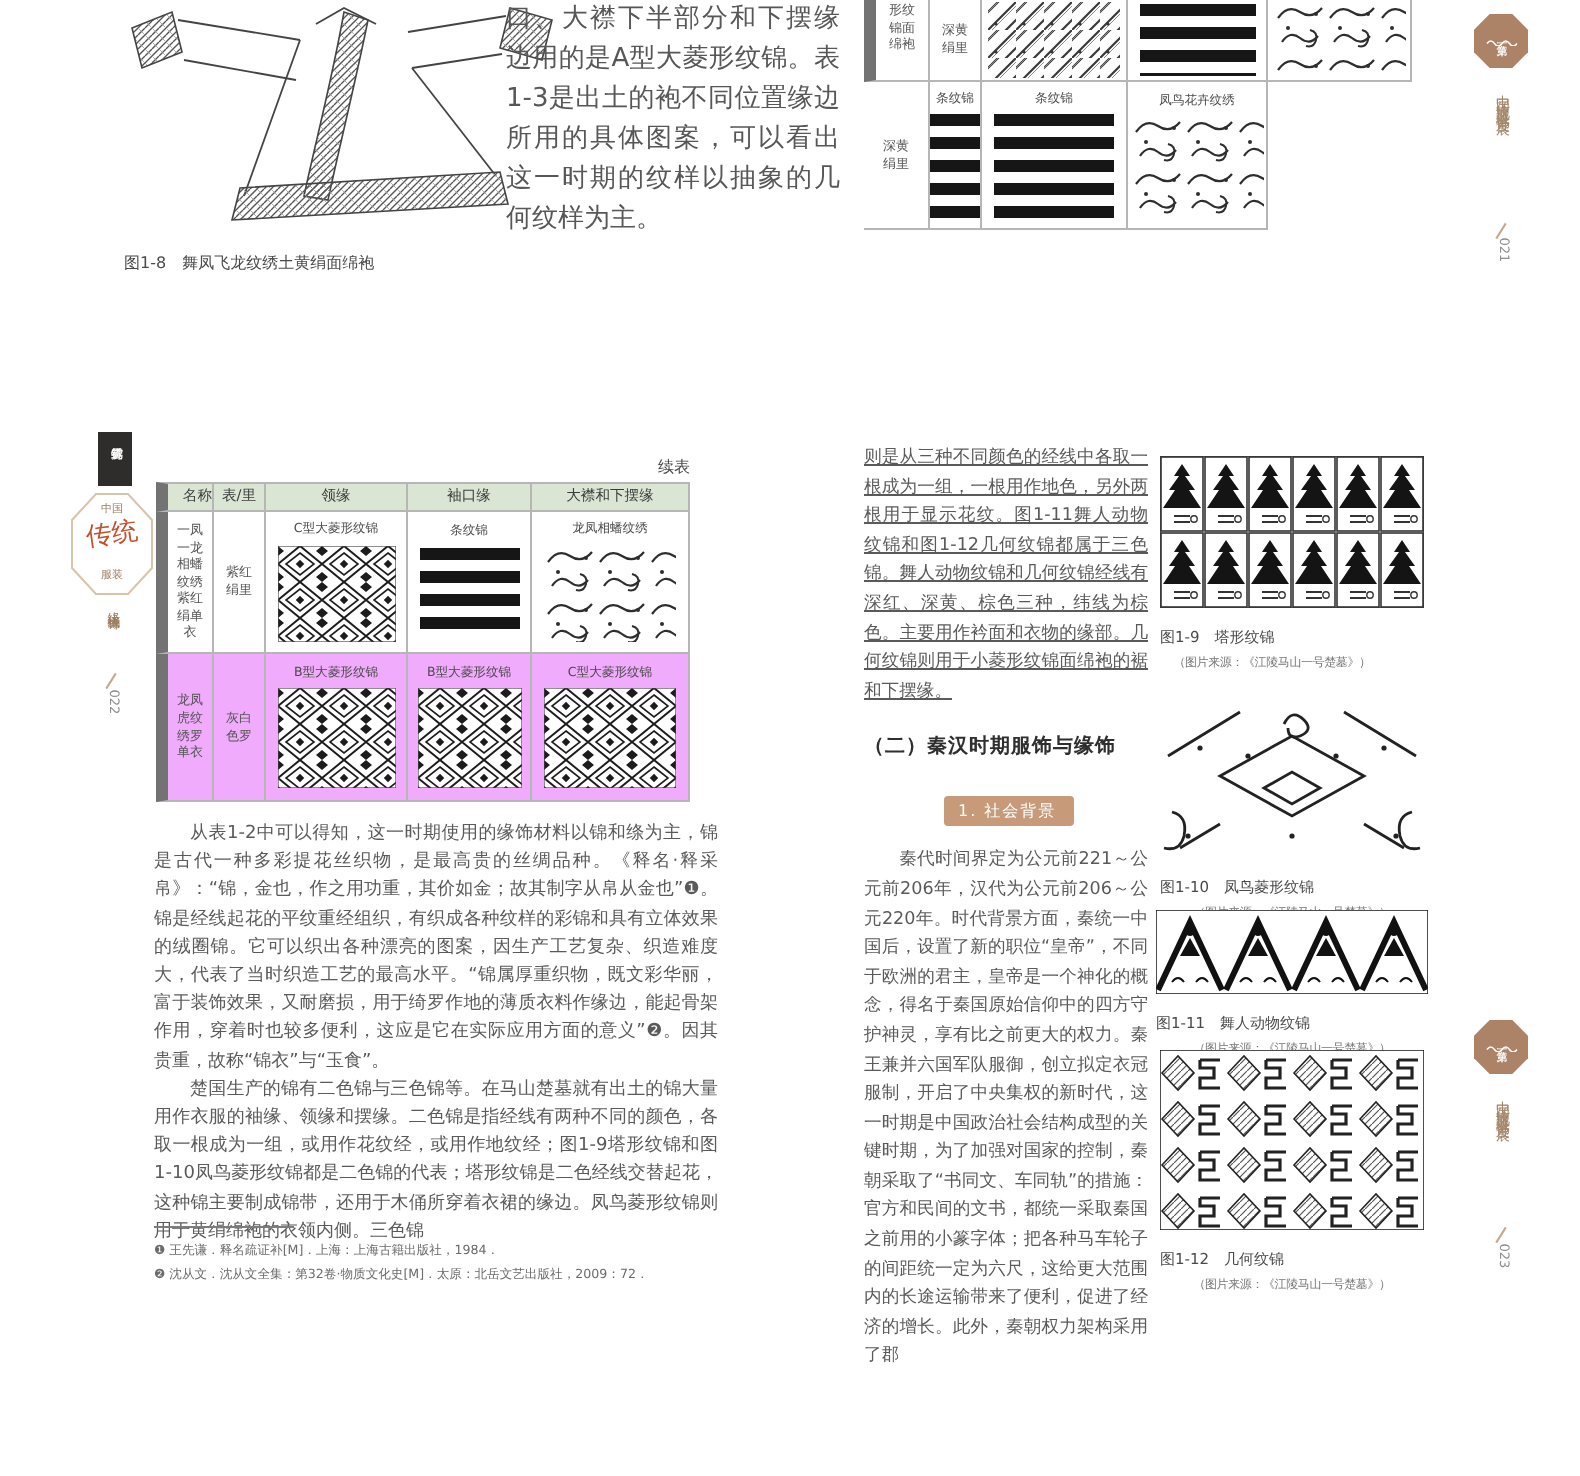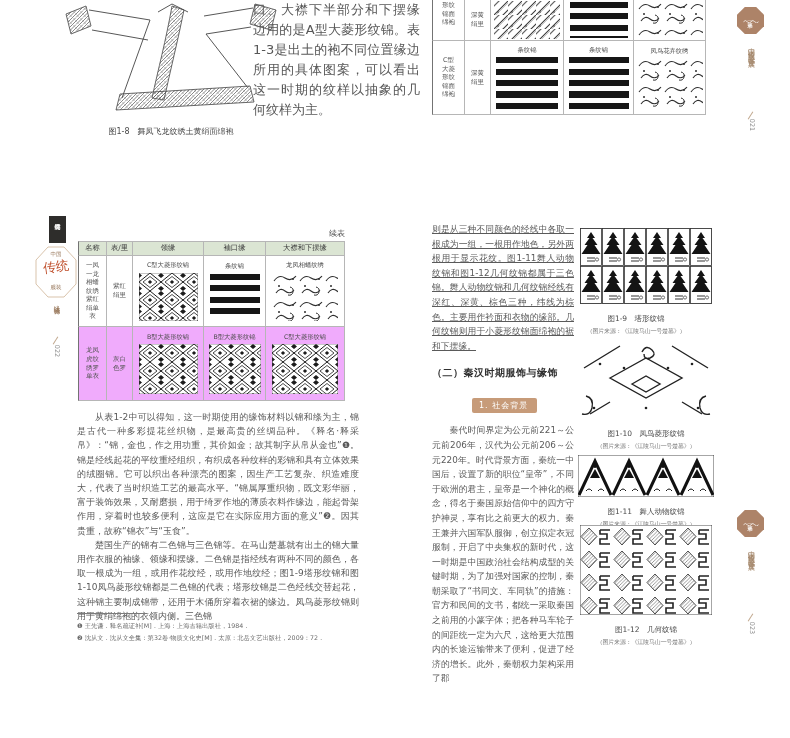--- a/index.html
+++ b/index.html
@@ -3,28 +3,28 @@
 <meta charset="utf-8">
 <style>
   html,body{margin:0;padding:0;background:#ffffff;}
   #canvas{position:relative;width:790px;height:738px;background:#fff;overflow:hidden;
           font-family:"DejaVu Sans","Liberation Sans",sans-serif;color:#4f4f4f;}
   .abs{position:absolute;}
   
   .body-txt{font-size:9px;line-height:14.2px;text-align:justify;color:#5a5a5a;}
   .body-txt p{margin:0;text-indent:2em;}
   .body-txt p.noindent{text-indent:0;text-decoration:underline;}
-  .cap{font-size:7.5px;color:#4a4a4a;text-align:center;}
+  .cap{font-size:7.5px;color:#4a4a4a;text-align:left;}
   .src{font-size:6px;color:#777;text-align:center;letter-spacing:-0.2px;}
   
   .tbl{display:grid;background:#fff;}
   .tbl .cell{border-right:1px solid #b6b6b6;border-bottom:1px solid #b6b6b6;
              display:flex;flex-direction:column;align-items:center;justify-content:center;
              font-size:6.5px;line-height:8.6px;color:#555;text-align:center;overflow:hidden;}
-  .tbl .cell.first{border-left:1px solid #737373;}
+  .tbl .cell.first{border-left:6px solid #737373;align-items:flex-end;}
   .tbl .head{background:#dbe5d3;font-size:7.3px;color:#3c3c3c;border-top:1px solid #b6b6b6;}
   .namecol span{display:block;width:14px;margin:0 auto;}
   .pat-label{font-size:6.3px;color:#4a4a4a;margin-bottom:3px;}
   .stripes{background:repeating-linear-gradient(180deg,#161616 0 6px,#ffffff 6px 11.5px);}
   .row-tint{background:#f0abfc;}
   
   .oct-solid{width:27px;height:27px;background:#ad8368;color:#fff;
     clip-path:polygon(29% 0,71% 0,100% 29%,100% 71%,71% 100%,29% 100%,0 71%,0 29%);
     display:flex;flex-direction:column;align-items:center;justify-content:center;}
   .oct-solid .vt{writing-mode:vertical-rl;text-orientation:upright;font-size:5.5px;line-height:6px;letter-spacing:0;}
@@ -129,23 +129,20 @@
     </div>
     <div class="cell">
       <div class="stripes" style="width:58px;height:36px;"></div>
     </div>
     <div class="cell">
       <svg width="66" height="38">
           <rect width="66" height="38" fill="url(#pScroll)"></rect>
         </svg>
     </div>
 
-    <div class="cell first namecol">
-        <span>C型大菱形纹锦面绵袍</span>
-      </div>
     <div class="cell namecol">
         <span>深黄绢里</span>
       </div>
     <div class="cell">
       <div class="pat-label">条纹锦</div>
       <div class="stripes" style="width:62px;height:52px;"></div>
     </div>
     <div class="cell">
       <div class="pat-label">条纹锦</div>
       <div class="stripes" style="width:60px;height:52px;"></div>
@@ -272,21 +269,21 @@
 
   <div class="abs" style="left:580px;top:228px;width:112px;">
     <svg width="132" height="76">
         <rect width="132" height="76" fill="url(#pTower)"></rect>
         <rect width="132" height="76" fill="none" stroke="#333" stroke-width="0.8"></rect>
       </svg>
     <div class="cap" style="margin-top:6px;">图1-9　塔形纹锦</div>
     <div class="src" style="margin-top:3px;">（图片来源：《江陵马山一号楚墓》）</div>
   </div>
 
-  <div class="abs" style="left:580px;top:338px;width:132px;">
+  <div class="abs" style="left:580px;top:348px;width:132px;">
     <svg width="132" height="82" viewBox="0 0 132 82">
       <rect width="132" height="82" fill="#fff"></rect>
       <g stroke="#222" stroke-width="1.4" fill="none">
         <path d="M4 30 L40 8 M128 30 L92 8"></path>
         <path d="M62 14 q4 -8 10 -2 q5 5 -2 8 q-6 2 -6 -4"></path>
         <path d="M30 40 L66 20 L102 40 L66 60 Z"></path>
         <path d="M52 46 l14 -8 14 8 -14 8 z"></path>
         <path d="M6 58 q8 2 6 12 q-2 8 -10 6"></path>
         <path d="M126 58 q-8 2 -6 12 q2 8 10 6"></path>
         <path d="M10 76 L30 64 M122 76 L102 64"></path>

